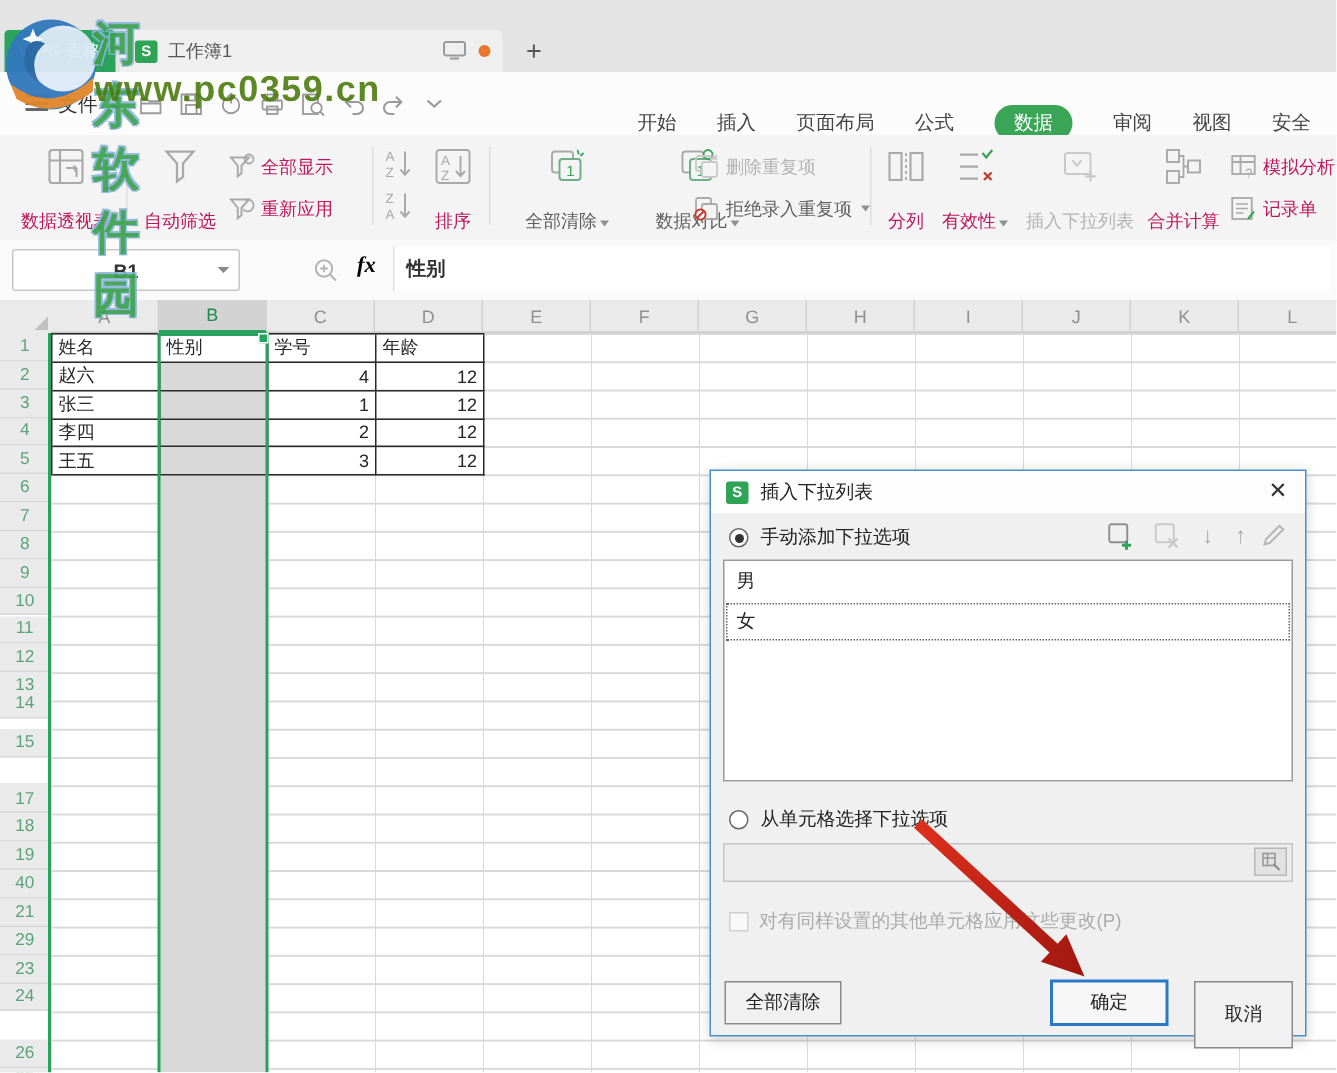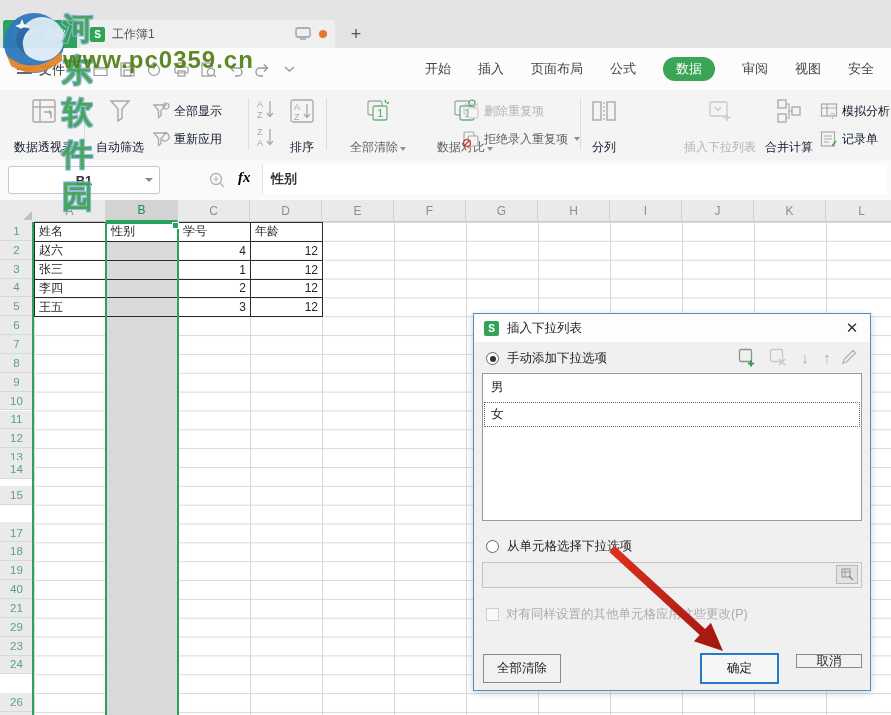--- a/index.html
+++ b/index.html
@@ -23,31 +23,31 @@
 
   
   #menubar{position:absolute;left:0;top:48px;width:891px;height:42px;background:#fcfcfc;border-bottom:1px solid #ececec;}
   #hamburger{position:absolute;left:17px;top:15px;width:15px;height:11px;}
   #hamburger i{display:block;height:2px;background:#666;margin-bottom:2.5px;}
   #file-menu{position:absolute;left:39px;top:13px;font-size:13px;color:#333;}
   .caret{display:inline-block;width:0;height:0;border-left:4px solid transparent;border-right:4px solid transparent;border-top:4px solid #8a8a8a;vertical-align:middle;margin-left:3px;}
   #file-caret{position:absolute;left:70px;top:22px;}
   #quick-icons{position:absolute;left:92px;top:13px;display:flex;gap:10px;}
   #quick-icons svg{width:17px;height:17px;}
-  #menu-tabs{position:absolute;right:0;top:0;height:42px;display:flex;align-items:center;gap:27px;padding-right:17px;justify-content:center;}
+  #menu-tabs{position:absolute;right:0;top:13px;height:42px;display:flex;align-items:center;gap:27px;padding-right:17px;justify-content:center;}
   .menu-tab{font-size:13px;color:#444;white-space:nowrap;}
   .menu-tab.pill{background:#3aa457;color:#fff;border-radius:12px;padding:3px 13px;}
 
   
   #ribbon{position:absolute;left:0;top:90px;width:891px;height:70px;background:#f4f4f4;border-bottom:1px solid #dedede;}
   .rb-divider{position:absolute;top:8px;width:1px;height:52px;background:#dcdcdc;}
   .rb-big{position:absolute;top:5px;height:58px;display:flex;flex-direction:column;align-items:center;justify-content:space-between;padding:3px 0;}
   .rb-big .lbl{font-size:12px;white-space:nowrap;}
   .rb-row{position:absolute;height:22px;display:flex;align-items:center;gap:4px;font-size:12px;white-space:nowrap;}
-  .g-mid{color:#0f172a;} .g-dark{color:#5f5f5f;} .g-light{color:#b3b3b3;}
+  .g-mid{color:#be185d;} .g-dark{color:#5f5f5f;} .g-light{color:#b3b3b3;}
   .rb-caret{width:0;height:0;border-left:3.5px solid transparent;border-right:3.5px solid transparent;border-top:4px solid #8f8f8f;margin-left:2px;}
 
   
   #formulabar{position:absolute;left:0;top:160px;width:891px;height:40px;background:#fafafa;border-bottom:1px solid #c9c9c9;font-weight:bold;}
   #name-box{position:absolute;left:8px;top:6px;width:150px;height:26px;background:#fff;border:1px solid #c8c8c8;border-radius:2px;
             display:flex;align-items:center;justify-content:center;font-size:13px;color:#333;}
   #name-box .caret{position:absolute;right:6px;}
   #fx-zoom{position:absolute;left:208px;top:11px;}
   #fx-label{position:absolute;left:238px;top:9px;font-family:"Liberation Serif","DejaVu Serif",serif;font-style:italic;color:#000000;font-size:15px;}
   #formula-input{position:absolute;left:262px;top:4px;right:4px;height:30px;background:#fff;border-left:1px solid #e2e2e2;
@@ -96,21 +96,21 @@
   #dlg-radio2-label{position:absolute;left:33px;top:224px;font-size:12.5px;color:#222;}
   #dlg-range{position:absolute;left:8px;top:248px;width:380px;height:26px;background:#ededed;border:1px solid #c4c4c4;box-sizing:border-box;}
   #range-pick{position:absolute;right:3px;top:2px;width:22px;height:19px;background:#e2e2e2;border:1px solid #b8b8b8;box-sizing:border-box;
               display:flex;align-items:center;justify-content:center;}
   #dlg-check{position:absolute;left:12px;top:294px;width:13px;height:13px;border:1px solid #cfcfcf;background:#f9f9f9;box-sizing:border-box;}
   #dlg-check-label{position:absolute;left:32px;top:292px;font-size:12.5px;color:#ababab;}
   .dlg-btn{position:absolute;background:#f1f1f1;border:1px solid #8a8a8a;font-size:12.5px;color:#222;
            display:flex;align-items:center;justify-content:center;box-sizing:border-box;}
   #btn-clear{left:9px;top:340px;width:78px;height:29px;}
   #btn-ok{left:226px;top:339px;width:79px;height:31px;border:2px solid #2878c8;background:#f6f6f6;}
-  #btn-cancel{left:322px;top:340px;width:66px;height:14px;}
+  #btn-cancel{left:322px;top:340px;width:66px;height:45px;}
 
   
   #arrow{position:absolute;left:595px;top:535px;z-index:50;pointer-events:none;}
   #watermark{position:absolute;left:0;top:0;z-index:60;pointer-events:none;}
   #wm-name{position:absolute;left:62px;top:8px;font-size:31px;font-weight:bold;color:#3ba14f;letter-spacing:1px;opacity:.92;
            text-shadow:1px 1px 0 #8ab4dd,-1px -1px 0 #8ab4dd,1px -1px 0 #8ab4dd,-1px 1px 0 #8ab4dd;}
   #wm-url{position:absolute;left:63px;top:46px;font-size:24px;font-weight:bold;color:#4d7c0f;opacity:.9;letter-spacing:1px;}
   #wm-logo{position:absolute;left:2px;top:11px;opacity:.95;}
 
   svg{display:block;}
@@ -289,20 +289,28 @@
 
   <div class="rb-big" style="left:586px;width:36px">
     <svg width="26" height="26" viewBox="0 0 26 26">
         <rect x="2" y="4" width="8" height="18" fill="none" stroke="#a9a9a9" stroke-width="1.4"></rect>
         <rect x="16" y="4" width="8" height="18" fill="none" stroke="#a9a9a9" stroke-width="1.4"></rect>
         <line x1="13" y1="4" x2="13" y2="22" stroke="#a9a9a9" stroke-width="1.2" stroke-dasharray="2,2"></line>
       </svg>
     <span class="lbl g-mid">分列</span>
   </div>
 
+  <div class="rb-big" style="left:626px;width:48px">
+    <svg width="26" height="26" viewBox="0 0 26 26">
+        <path d="M3,5 h12 M3,13 h12 M3,21 h12" stroke="#a9a9a9" stroke-width="1.5"></path>
+        <path d="M18,4 l2.5,3 l4,-5" fill="none" stroke="#3aa457" stroke-width="1.5"></path>
+        <path d="M19,17 l5,5 M24,17 l-5,5" stroke="#c0392b" stroke-width="1.5"></path>
+      </svg>
+    <span class="lbl g-mid"><span>有效性</span><span class="rb-caret" style="display:inline-block"></span></span>
+  </div>
 
   <div class="rb-big" style="left:680px;width:80px">
     <svg width="26" height="26" viewBox="0 0 26 26">
         <rect x="3" y="4" width="17" height="14" rx="1.5" fill="none" stroke="#c9c9c9" stroke-width="1.3"></rect>
         <path d="M8,9 l3,3.5 l3,-3.5" fill="none" stroke="#c9c9c9" stroke-width="1.3"></path>
         <path d="M20,16 v7 M16.5,19.5 h7" stroke="#c9c9c9" stroke-width="1.5"></path>
       </svg>
     <span class="lbl g-light">插入下拉列表</span>
   </div>
 

